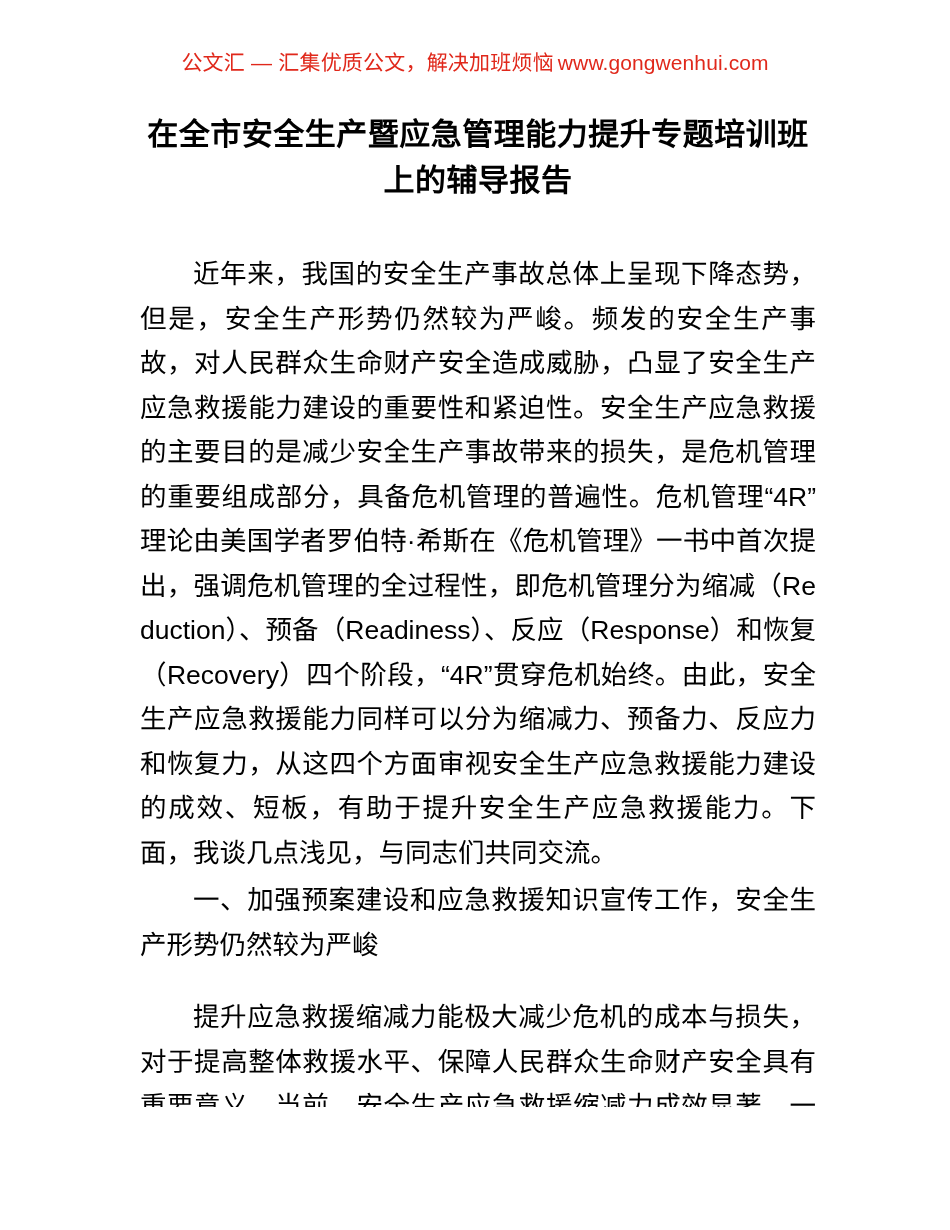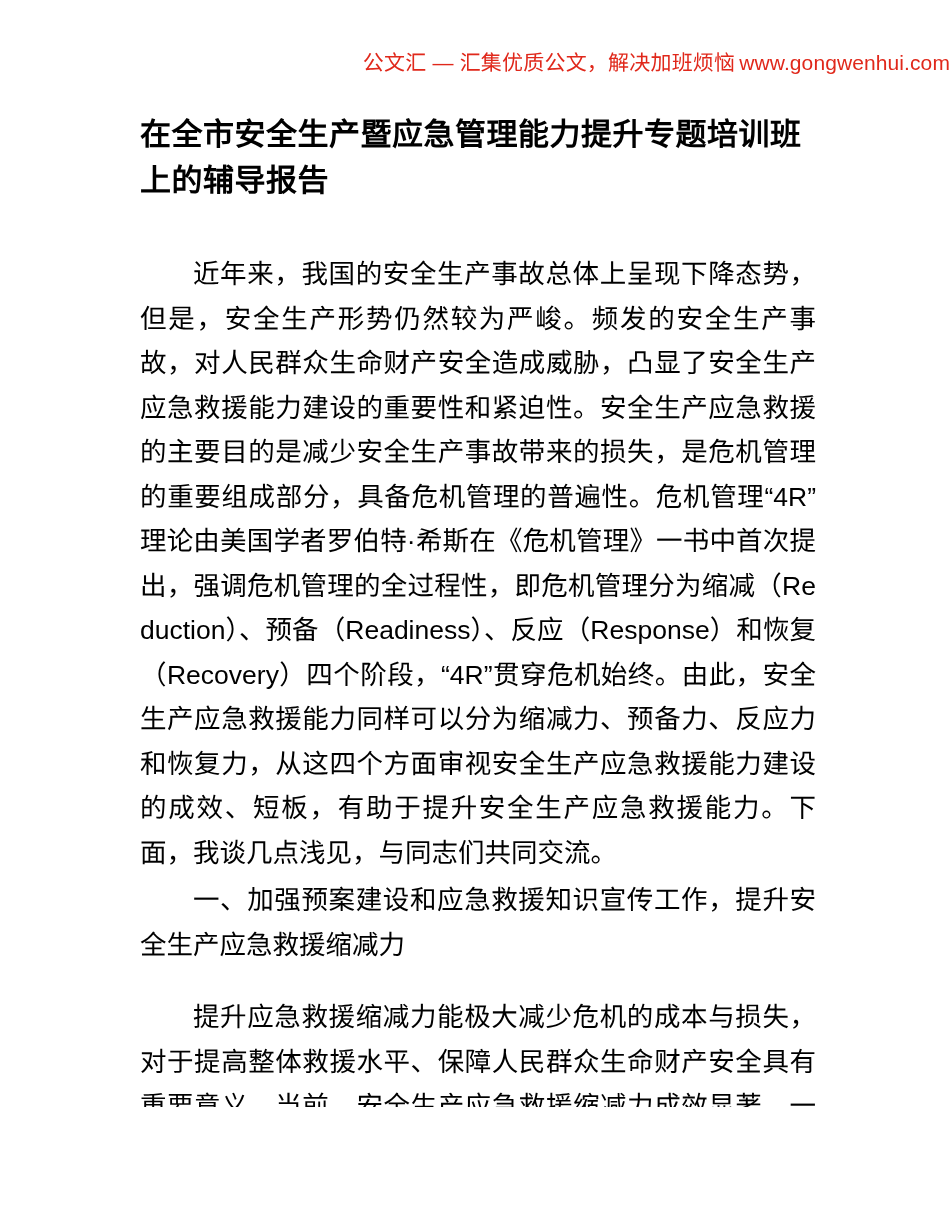--- a/index.html
+++ b/index.html
@@ -23,21 +23,21 @@
     overflow: hidden;
     box-sizing: border-box;
   }
 
   
   .banner {
     position: absolute;
     top: 52px;
     left: 0;
     width: 950px;
-    text-align: right;
+    text-align: center;
     white-space: nowrap;
     line-height: 1;
   }
 
   .banner-text {
     font-family: "Liberation Sans", "DejaVu Sans", sans-serif;
     font-size: 21px;
     color: #e0281b;
     letter-spacing: 0.2px;
   }
@@ -56,21 +56,21 @@
     top: 112px;
     left: 140px;
     width: 676px;
   }
 
   .doc-title {
     font-family: "Liberation Sans", "DejaVu Sans", sans-serif;
     font-size: 31px;
     font-weight: bold;
     line-height: 46px;
-    text-align: left;
+    text-align: center;
     letter-spacing: 0.5px;
     margin: 0 0 16px 0;
     color: #000;
   }
 
   .para {
     font-family: "Liberation Sans", "DejaVu Sans", sans-serif;
     font-size: 26.5px;
     line-height: 44.5px;
     text-align: justify;
@@ -118,21 +118,21 @@
     <span class="banner-text">公文汇 — 汇集优质公文，解决加班烦恼</span><span class="banner-url">www.gongwenhui.com</span>
   </div>
 
   <div class="doc">
 
     <h1 class="doc-title">在全市安全生产暨应急管理能力提升专题培训班上的辅导报告</h1>
 
 
     <p class="para indent">近年来，我国的安全生产事故总体上呈现下降态势，但是，安全生产形势仍然较为严峻。频发的安全生产事故，对人民群众生命财产安全造成威胁，凸显了安全生产应急救援能力建设的重要性和紧迫性。安全生产应急救援的主要目的是减少安全生产事故带来的损失，是危机管理的重要组成部分，具备危机管理的普遍性。危机管理“4R”理论由美国学者罗伯特·希斯在《危机管理》一书中首次提出，强调危机管理的全过程性，即危机管理分为缩减（Reduction）、预备（Readiness）、反应（Response）和恢复（Recovery）四个阶段，“4R”贯穿危机始终。由此，安全生产应急救援能力同样可以分为缩减力、预备力、反应力和恢复力，从这四个方面审视安全生产应急救援能力建设的成效、短板，有助于提升安全生产应急救援能力。下面，我谈几点浅见，与同志们共同交流。</p>
 
-    <p class="para heading">一、加强预案建设和应急救援知识宣传工作，提升安全生产应急救援缩减力</p>
+    <p class="para heading">一、加强预案建设和应急救援知识宣传工作，安全生产形势仍然较为严峻</p>
 
   </div>
 
   <div class="clip-bottom">
     <p class="para indent">提升应急救援缩减力能极大减少危机的成本与损失，对于提高整体救援水平、保障人民群众生命财产安全具有重要意义。当前，安全生产应急救援缩减力成效显著。一方面，预案</p>
   </div>
 
 </div>
 
 </body></html>

